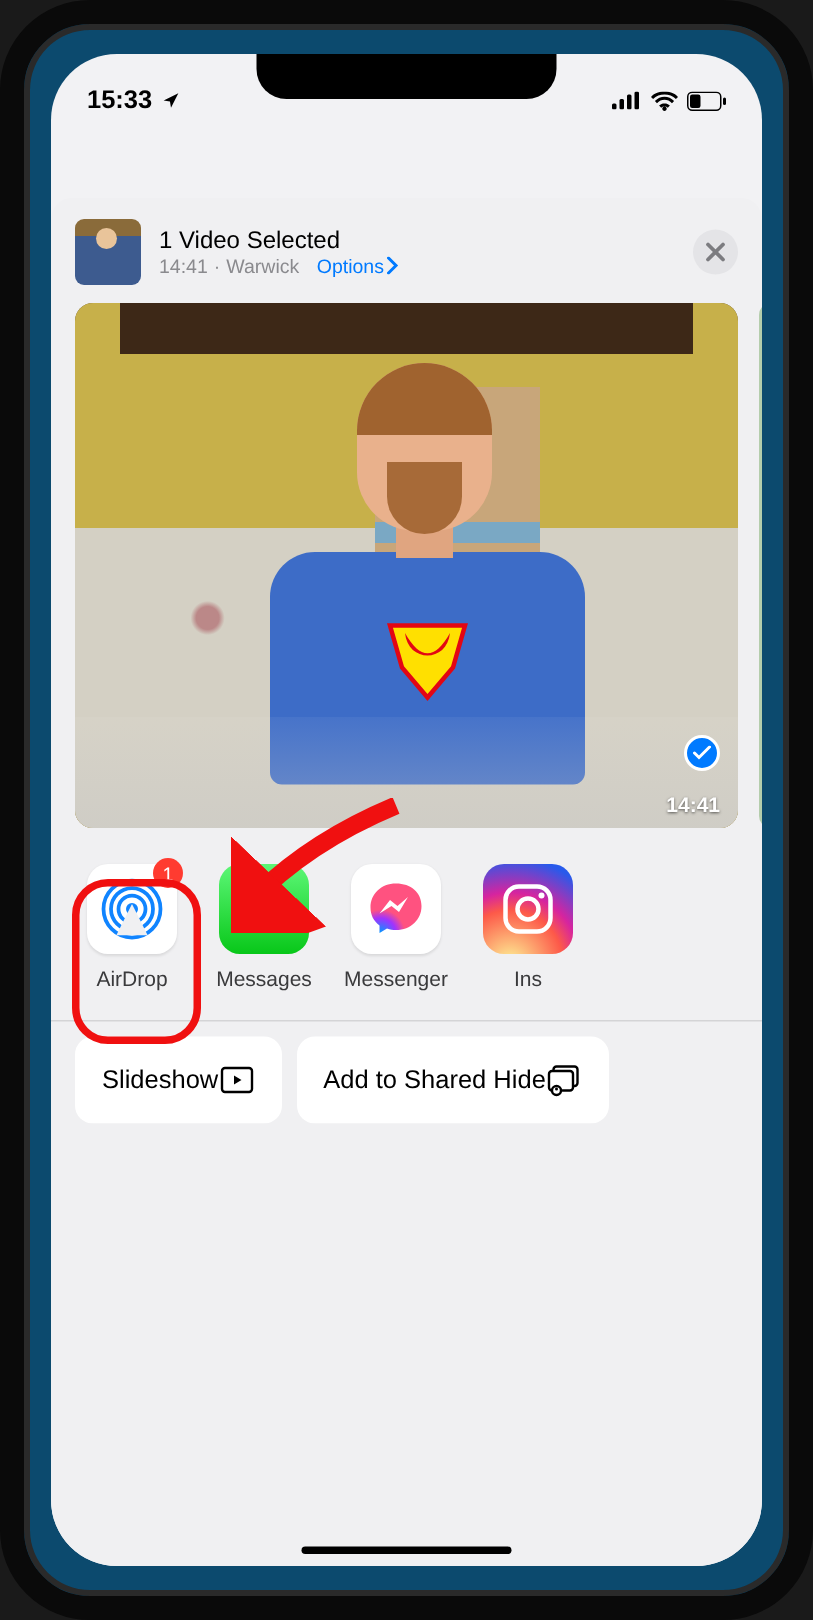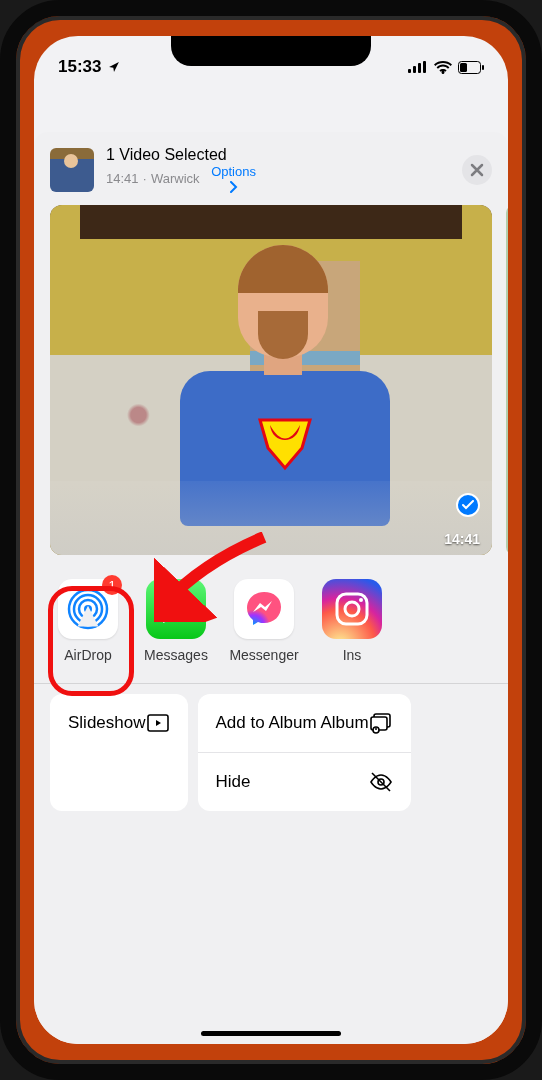--- a/index.html
+++ b/index.html
@@ -1,31 +1,31 @@
 <!DOCTYPE html>
 <html><head>
   <meta charset="utf-8">
   <style>
     * { margin: 0; padding: 0; box-sizing: border-box; font-family: -apple-system, BlinkMacSystemFont, "Segoe UI", Helvetica, Arial, sans-serif; }
     body { background: #1a1a1a; width: 542px; height: 1080px; position: relative; overflow: hidden; }
-    .phone-frame { position: absolute; inset: 0; border: 16px solid #0a0a0a; border-radius: 60px; background: #c2410c; box-shadow: inset 0 0 0 4px #2a2a2a; }
+    .phone-frame { position: absolute; inset: 0; border: 16px solid #0a0a0a; border-radius: 60px; background: #0c4a6e; box-shadow: inset 0 0 0 4px #2a2a2a; }
     .screen { position: absolute; top: 20px; left: 18px; right: 18px; bottom: 20px; background: #f2f2f4; border-radius: 44px; overflow: hidden; }
     .notch { position: absolute; top: 0; left: 50%; transform: translateX(-50%); width: 200px; height: 30px; background: #000; border-radius: 0 0 20px 20px; z-index: 100; }
     .status-bar { display: flex; justify-content: space-between; align-items: center; padding: 14px 24px 0; height: 48px; color: #000; font-weight: 600; font-size: 17px; }
     .status-left { display: flex; align-items: center; gap: 6px; }
     .status-right { display: flex; align-items: center; gap: 6px; }
     .location-arrow { width: 14px; height: 14px; }
     .sheet { position: absolute; top: 96px; left: 0; right: 0; bottom: 0; background: #f0f0f2; border-radius: 14px 14px 0 0; display: flex; flex-direction: column; }
     .sheet-header { display: flex; align-items: center; padding: 14px 16px 12px; gap: 12px; }
     .thumb { width: 44px; height: 44px; background: linear-gradient(#8a6b3a 25%, #3d5b8f 25%); border-radius: 6px; flex-shrink: 0; position: relative; overflow: hidden; }
     .thumb::after{ content:''; position:absolute; top:6px; left:14px; width:14px; height:14px; background:#e9c49a; border-radius:50%; }
     .header-text { flex: 1; }
     .header-title { font-size: 16px; font-weight: 400; color: #000; }
     .header-sub { font-size: 13px; color: #8a8a8e; display: flex; align-items: center; gap: 4px; }
-    .options-link { color: #007aff; font-size: 13px; display:flex; align-items:center; gap:2px;flex-direction:column;}
+    .options-link { color: #007aff; font-size: 13px; display:flex; align-items:center; gap:2px;}
     .close-btn { width: 30px; height: 30px; background: #e4e4e7; border-radius: 50%; display: flex; align-items: center; justify-content: center; color: #88888c; font-size: 18px; font-weight:600; }
     .preview-area { padding: 0 16px 10px; position: relative; }
     .preview { width: 100%; height: 350px; border-radius: 12px; position: relative; overflow: hidden; background:#5a4736; }
     
     .wall { position:absolute; inset:0; background:#c7b04a; }
     .frame-pic { position:absolute; top:0; left:30px; right:30px; height:34px; background:#3d2817; }
     .couch { position:absolute; bottom:0; left:0; right:0; height:200px; background: radial-gradient(circle at 20% 30%, #b88 2%, transparent 3%), radial-gradient(circle at 60% 70%, #9b7 2%, transparent 3%), #d4d0c4; }
     .cardboard { position:absolute; top:56px; left:200px; width:110px; height:150px; background:#c8a67a; }
     .cardboard::after{content:''; position:absolute; top:60%; left:0; right:0; height:14px; background:#7aa8c4;}
     .person { position:absolute; top:40px; left:100px; width:270px; height:260px; }
@@ -213,35 +213,27 @@
           <div class="action-row">
             <span class="action-label">Slideshow</span>
             <svg class="action-icon" viewBox="0 0 24 24" fill="none">
                 <rect x="2" y="4" width="20" height="16" rx="2" stroke="currentColor" stroke-width="1.6"></rect>
                 <path d="M10 9l5 3-5 3V9z" fill="currentColor"></path>
               </svg>
           </div>
         </div>
         <div class="action-card">
           <div class="action-row">
-            <span class="action-label">Add to Album Album</span>
+            <span class="action-label">Add to Shared Hide</span>
             <svg class="action-icon" viewBox="0 0 24 24" fill="none">
                 <rect x="5" y="3" width="16" height="13" rx="2" stroke="currentColor" stroke-width="1.6"></rect>
                 <rect x="2" y="6" width="16" height="13" rx="2" stroke="currentColor" stroke-width="1.6" fill="#fff"></rect>
                 <circle cx="7" cy="19" r="3" stroke="currentColor" stroke-width="1.6" fill="#fff"></circle>
                 <circle cx="7" cy="18" r="1" fill="currentColor"></circle>
               </svg>
           </div>
-          <div class="action-row">
-            <span class="action-label">Hide</span>
-            <svg class="action-icon" viewBox="0 0 24 24" fill="none">
-                <path d="M2 12s4-7 10-7 10 7 10 7-4 7-10 7S2 12 2 12z" stroke="currentColor" stroke-width="1.6"></path>
-                <circle cx="12" cy="12" r="3" stroke="currentColor" stroke-width="1.6"></circle>
-                <path d="M3 3l18 18" stroke="currentColor" stroke-width="1.6"></path>
-              </svg>
-          </div>
         </div>
       </div>
 
     </div>
     <div class="home-indicator"></div>
   </div>
 </div>
 
 </body></html>

